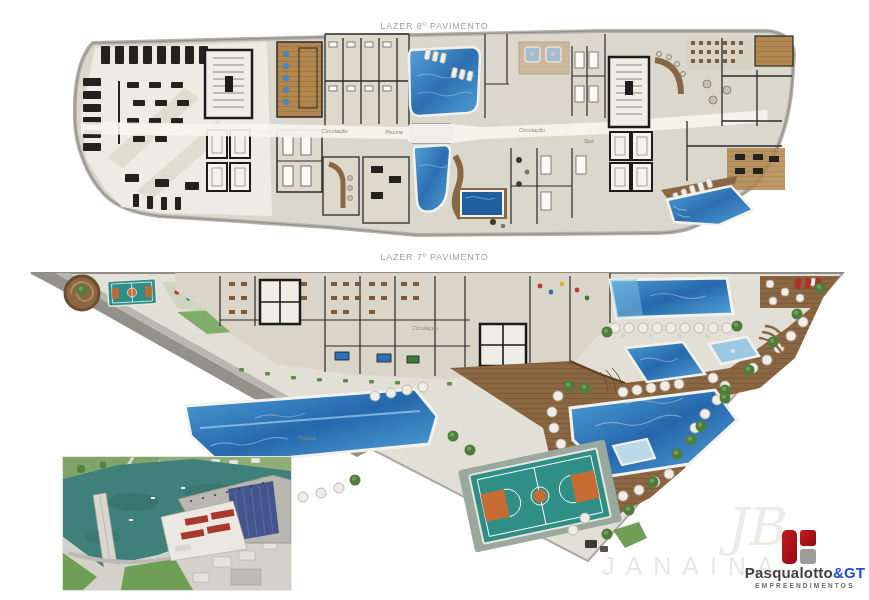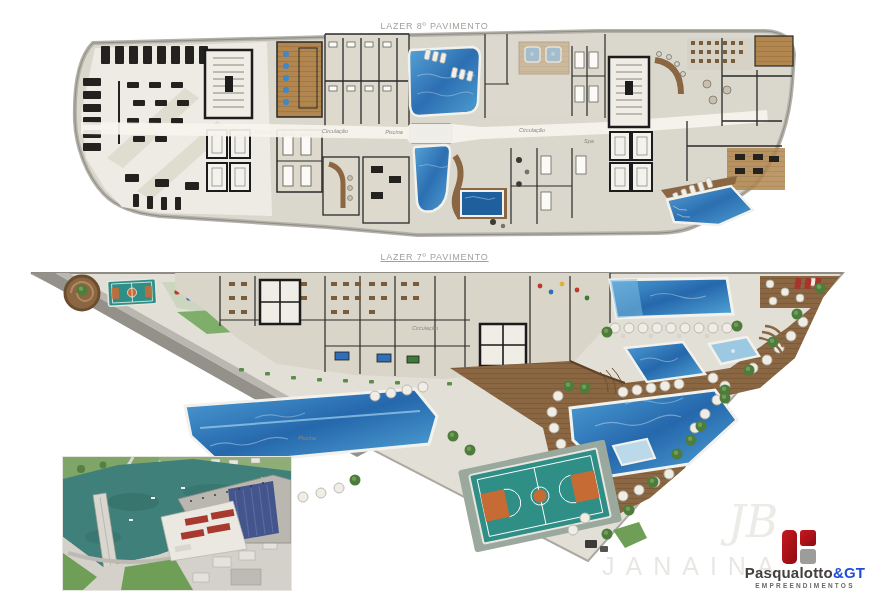--- a/index.html
+++ b/index.html
@@ -6,30 +6,30 @@
   body{
     width:869px;height:600px;background:#ffffff;overflow:hidden;
     font-family:"Liberation Sans",sans-serif;position:relative;
   }
   .canvas{position:absolute;inset:0;padding-left:32px;}
   .floor-title{
     position:absolute;left:0;width:869px;text-align:center;
     font-size:9px;letter-spacing:.8px;color:#a3a099;
   }
   #title-8{top:21px;}
-  #title-7{top:252px;text-decoration:underline;}
+  #title-7{top:252px;}
   .plan-label{font-style:italic;fill:#8b887f;font-family:"Liberation Sans",sans-serif;}
   svg{position:absolute;display:block;}
   #floor8-svg{left:67px;top:26px;}
   #floor7-svg{left:25px;top:268px;}
   #aerial-svg{left:62px;top:456px;border:1px solid #e7e5df;}
   .wm-jb{
     position:absolute;left:728px;top:500px;
     font-family:"DejaVu Serif",serif;font-style:italic;
-    font-size:44px;color:#ecebe7;line-height:1;user-select:none;text-align:center;
+    font-size:53px;color:#ecebe7;line-height:1;user-select:none;text-align:center;
   }
   .wm-name{
     position:absolute;left:602px;top:552px;width:260px;
     font-size:25px;letter-spacing:11px;color:#dedbd5;opacity:.65;
     font-family:"Liberation Sans",sans-serif;white-space:nowrap;
   }
   #logo-icon{left:781px;top:529px;}
   .brand-line{
     position:absolute;left:725px;top:564px;width:160px;text-align:center;
     font-size:15px;font-weight:bold;color:#45413f;letter-spacing:.2px;

